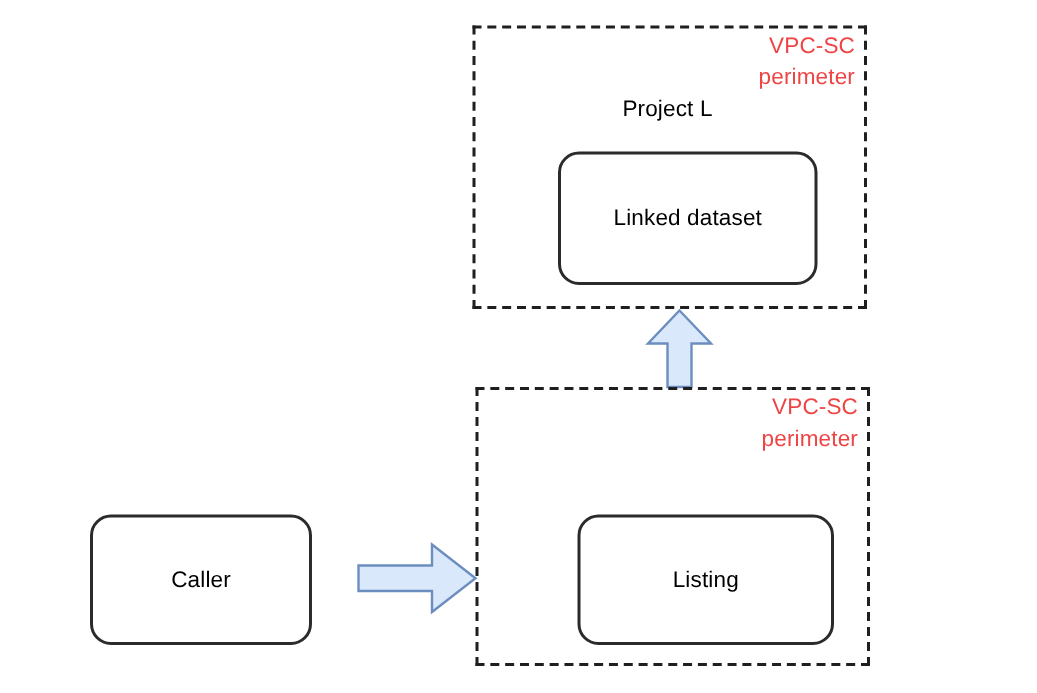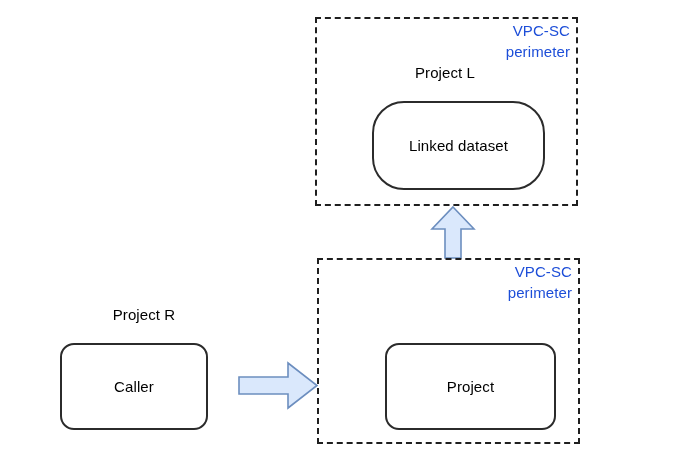--- a/index.html
+++ b/index.html
@@ -26,21 +26,21 @@
     box-sizing: border-box;
     border: 2px dashed #1f1f1f;
     background: transparent;
   }
 
   
   .perimeter-label {
     position: absolute;
     font-size: 15px;
     line-height: 21px;
-    color: #1d4ed8;
+    color: #ef4444;
     text-align: right;
     white-space: pre-line;
     letter-spacing: 0.1px;
   }
   .project-label {
     position: absolute;
     font-size: 15px;
     line-height: 21px;
     color: #000000;
     text-align: center;
@@ -82,41 +82,40 @@
 
 <div id="canvas">
 
   <div class="perimeter" style="left:315px; top:17px; width:263px; height:189px;"></div>
 
   <div class="perimeter-label" style="left:398px; top:20px; width:172px;">VPC-SC
 perimeter</div>
 
   <div class="project-label" style="left:355px; top:62px; width:180px;">Project L</div>
 
-  <div class="node" style="left:372px; top:101px; width:173px; height:89px;border-radius:32px;">
+  <div class="node" style="left:372px; top:101px; width:173px; height:89px;">
     <span class="node-label">Linked dataset</span>
   </div>
 
   <div class="arrow" style="left:431px; top:206px; width:44px; height:53px;">
     <svg width="44" height="53" viewBox="0 0 44 53" xmlns="http://www.w3.org/2000/svg">
       <polygon points="22,1 43,23 30,23 30,52 14,52 14,23 1,23" fill="#dae8fc" stroke="#6c8ebf" stroke-width="1.6" stroke-linejoin="miter"></polygon>
     </svg>
   </div>
 
   <div class="perimeter" style="left:317px; top:258px; width:263px; height:186px;"></div>
 
   <div class="perimeter-label" style="left:400px; top:261px; width:172px;">VPC-SC
 perimeter</div>
 
 
   <div class="node" style="left:385px; top:343px; width:171px; height:87px;">
-    <span class="node-label">Project</span>
+    <span class="node-label">Listing</span>
   </div>
 
-  <div class="project-label" style="left:60px; top:304px; width:168px;">Project R</div>
 
   <div class="node" style="left:60px; top:343px; width:148px; height:87px;">
     <span class="node-label">Caller</span>
   </div>
 
   <div class="arrow" style="left:238px; top:362px; width:80px; height:47px;">
     <svg width="80" height="47" viewBox="0 0 80 47" xmlns="http://www.w3.org/2000/svg">
       <polygon points="1,15 50,15 50,1 79,23.5 50,46 50,32 1,32" fill="#dae8fc" stroke="#6c8ebf" stroke-width="1.6" stroke-linejoin="miter"></polygon>
     </svg>
   </div>

